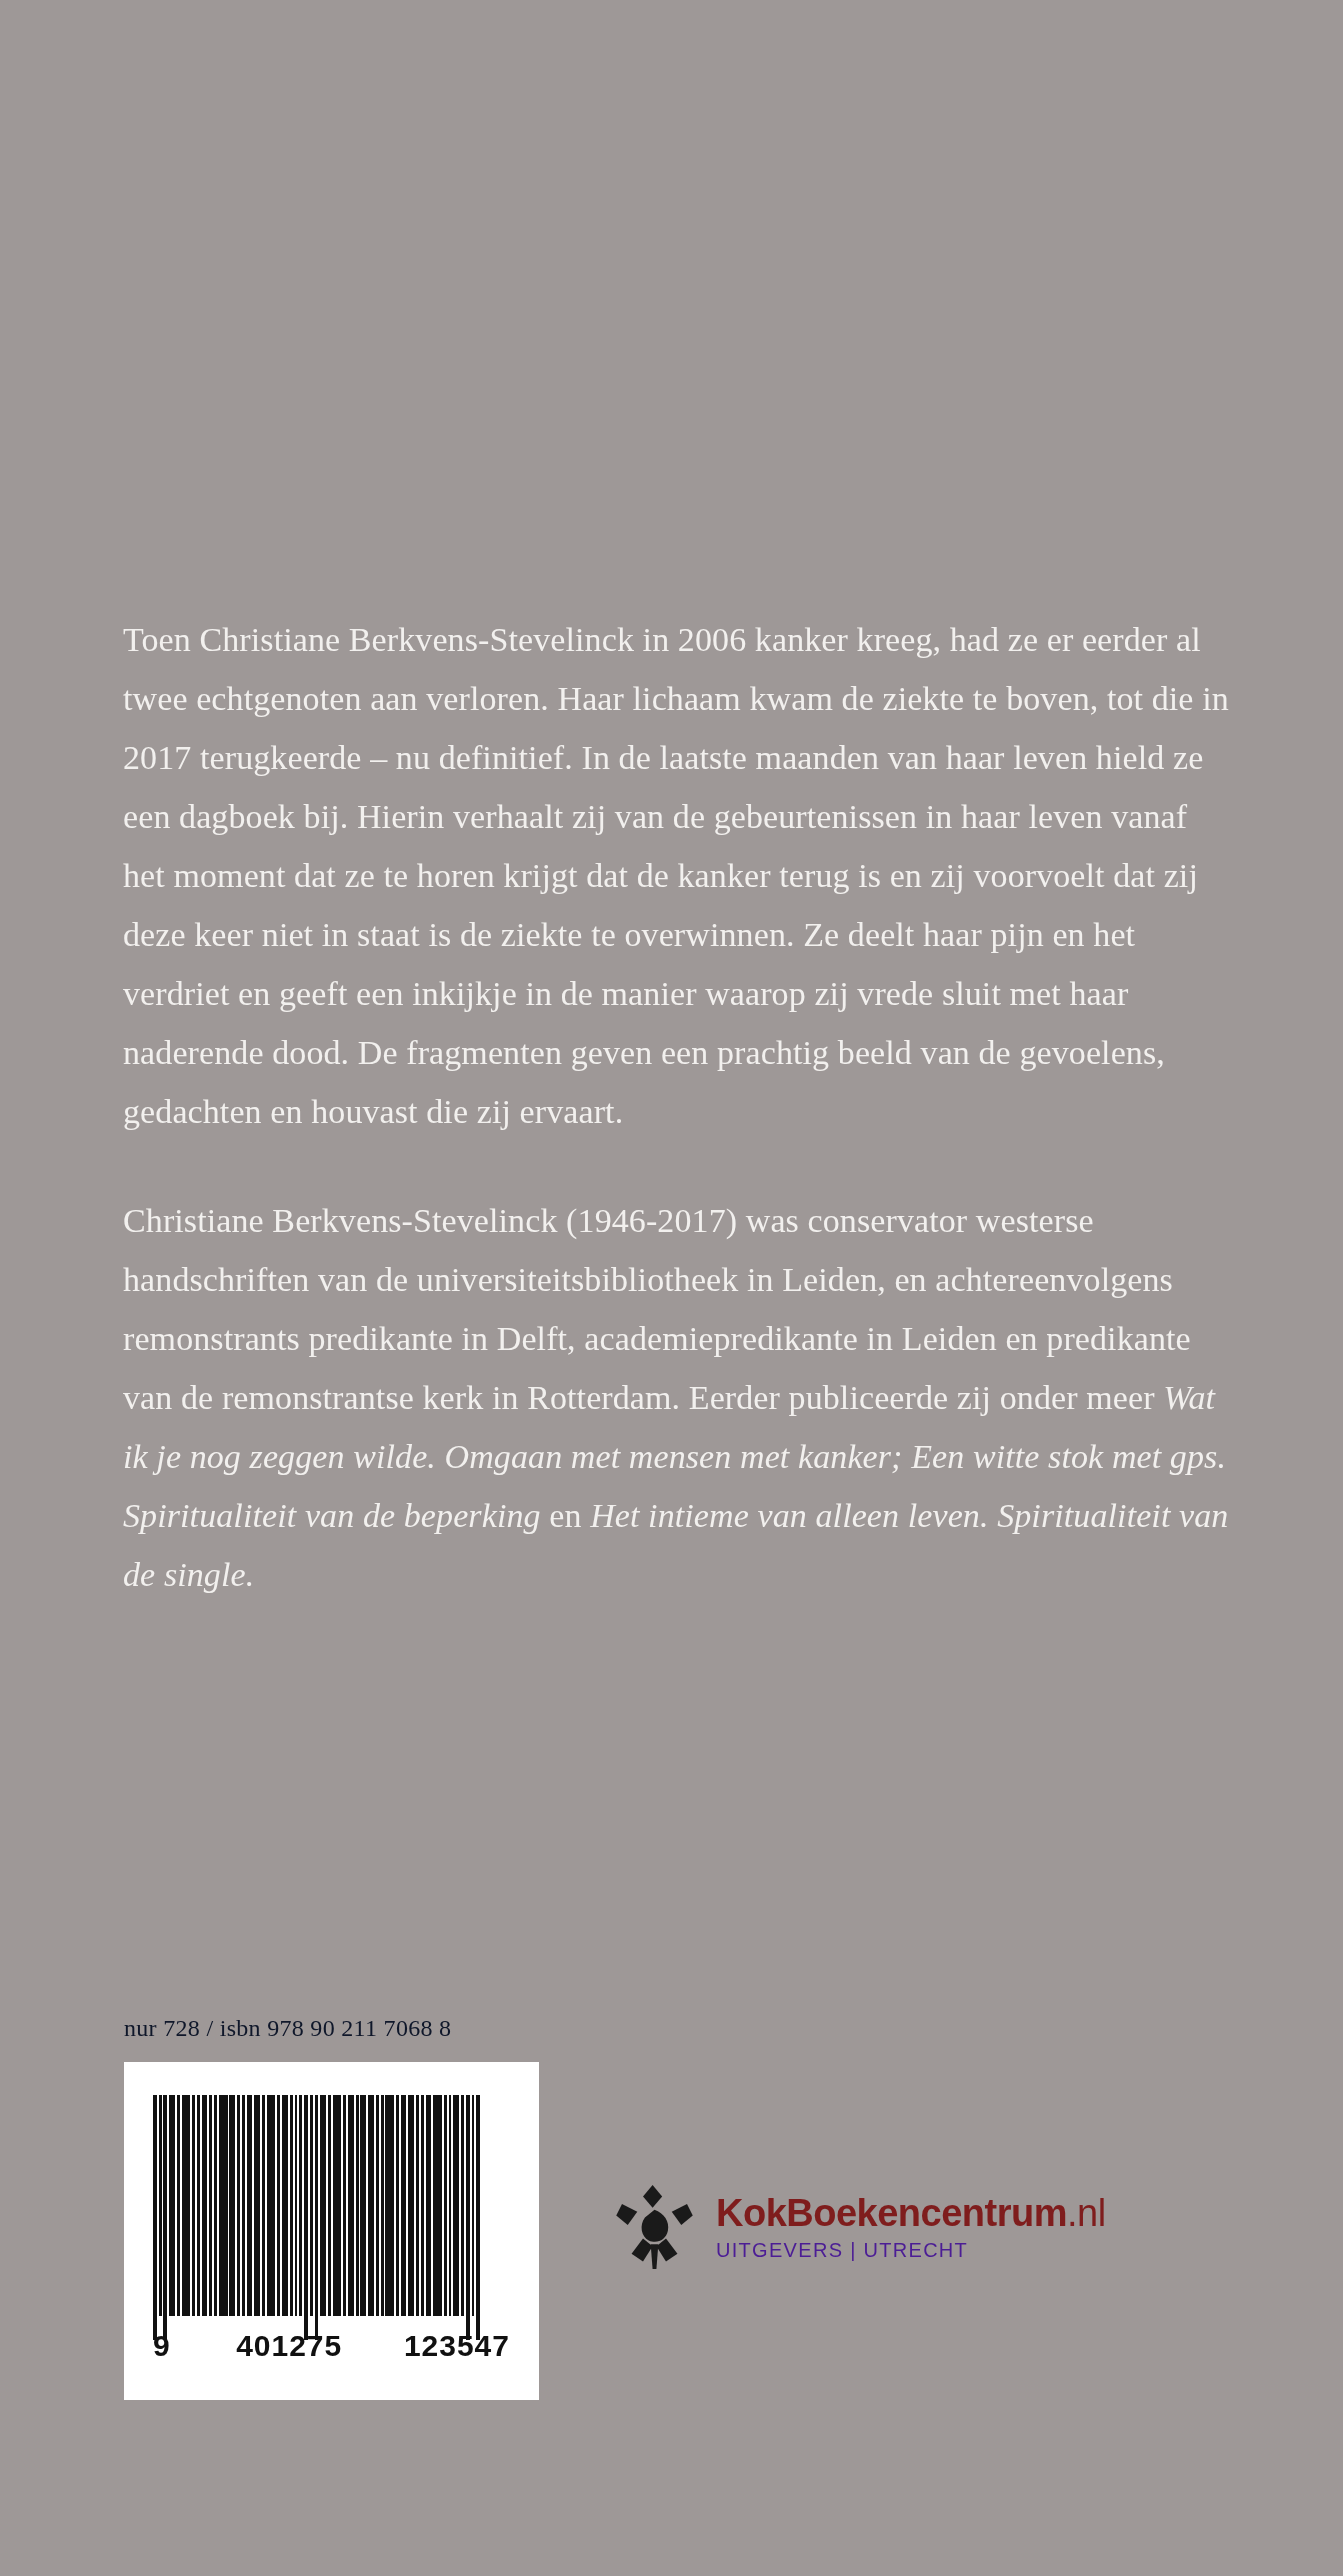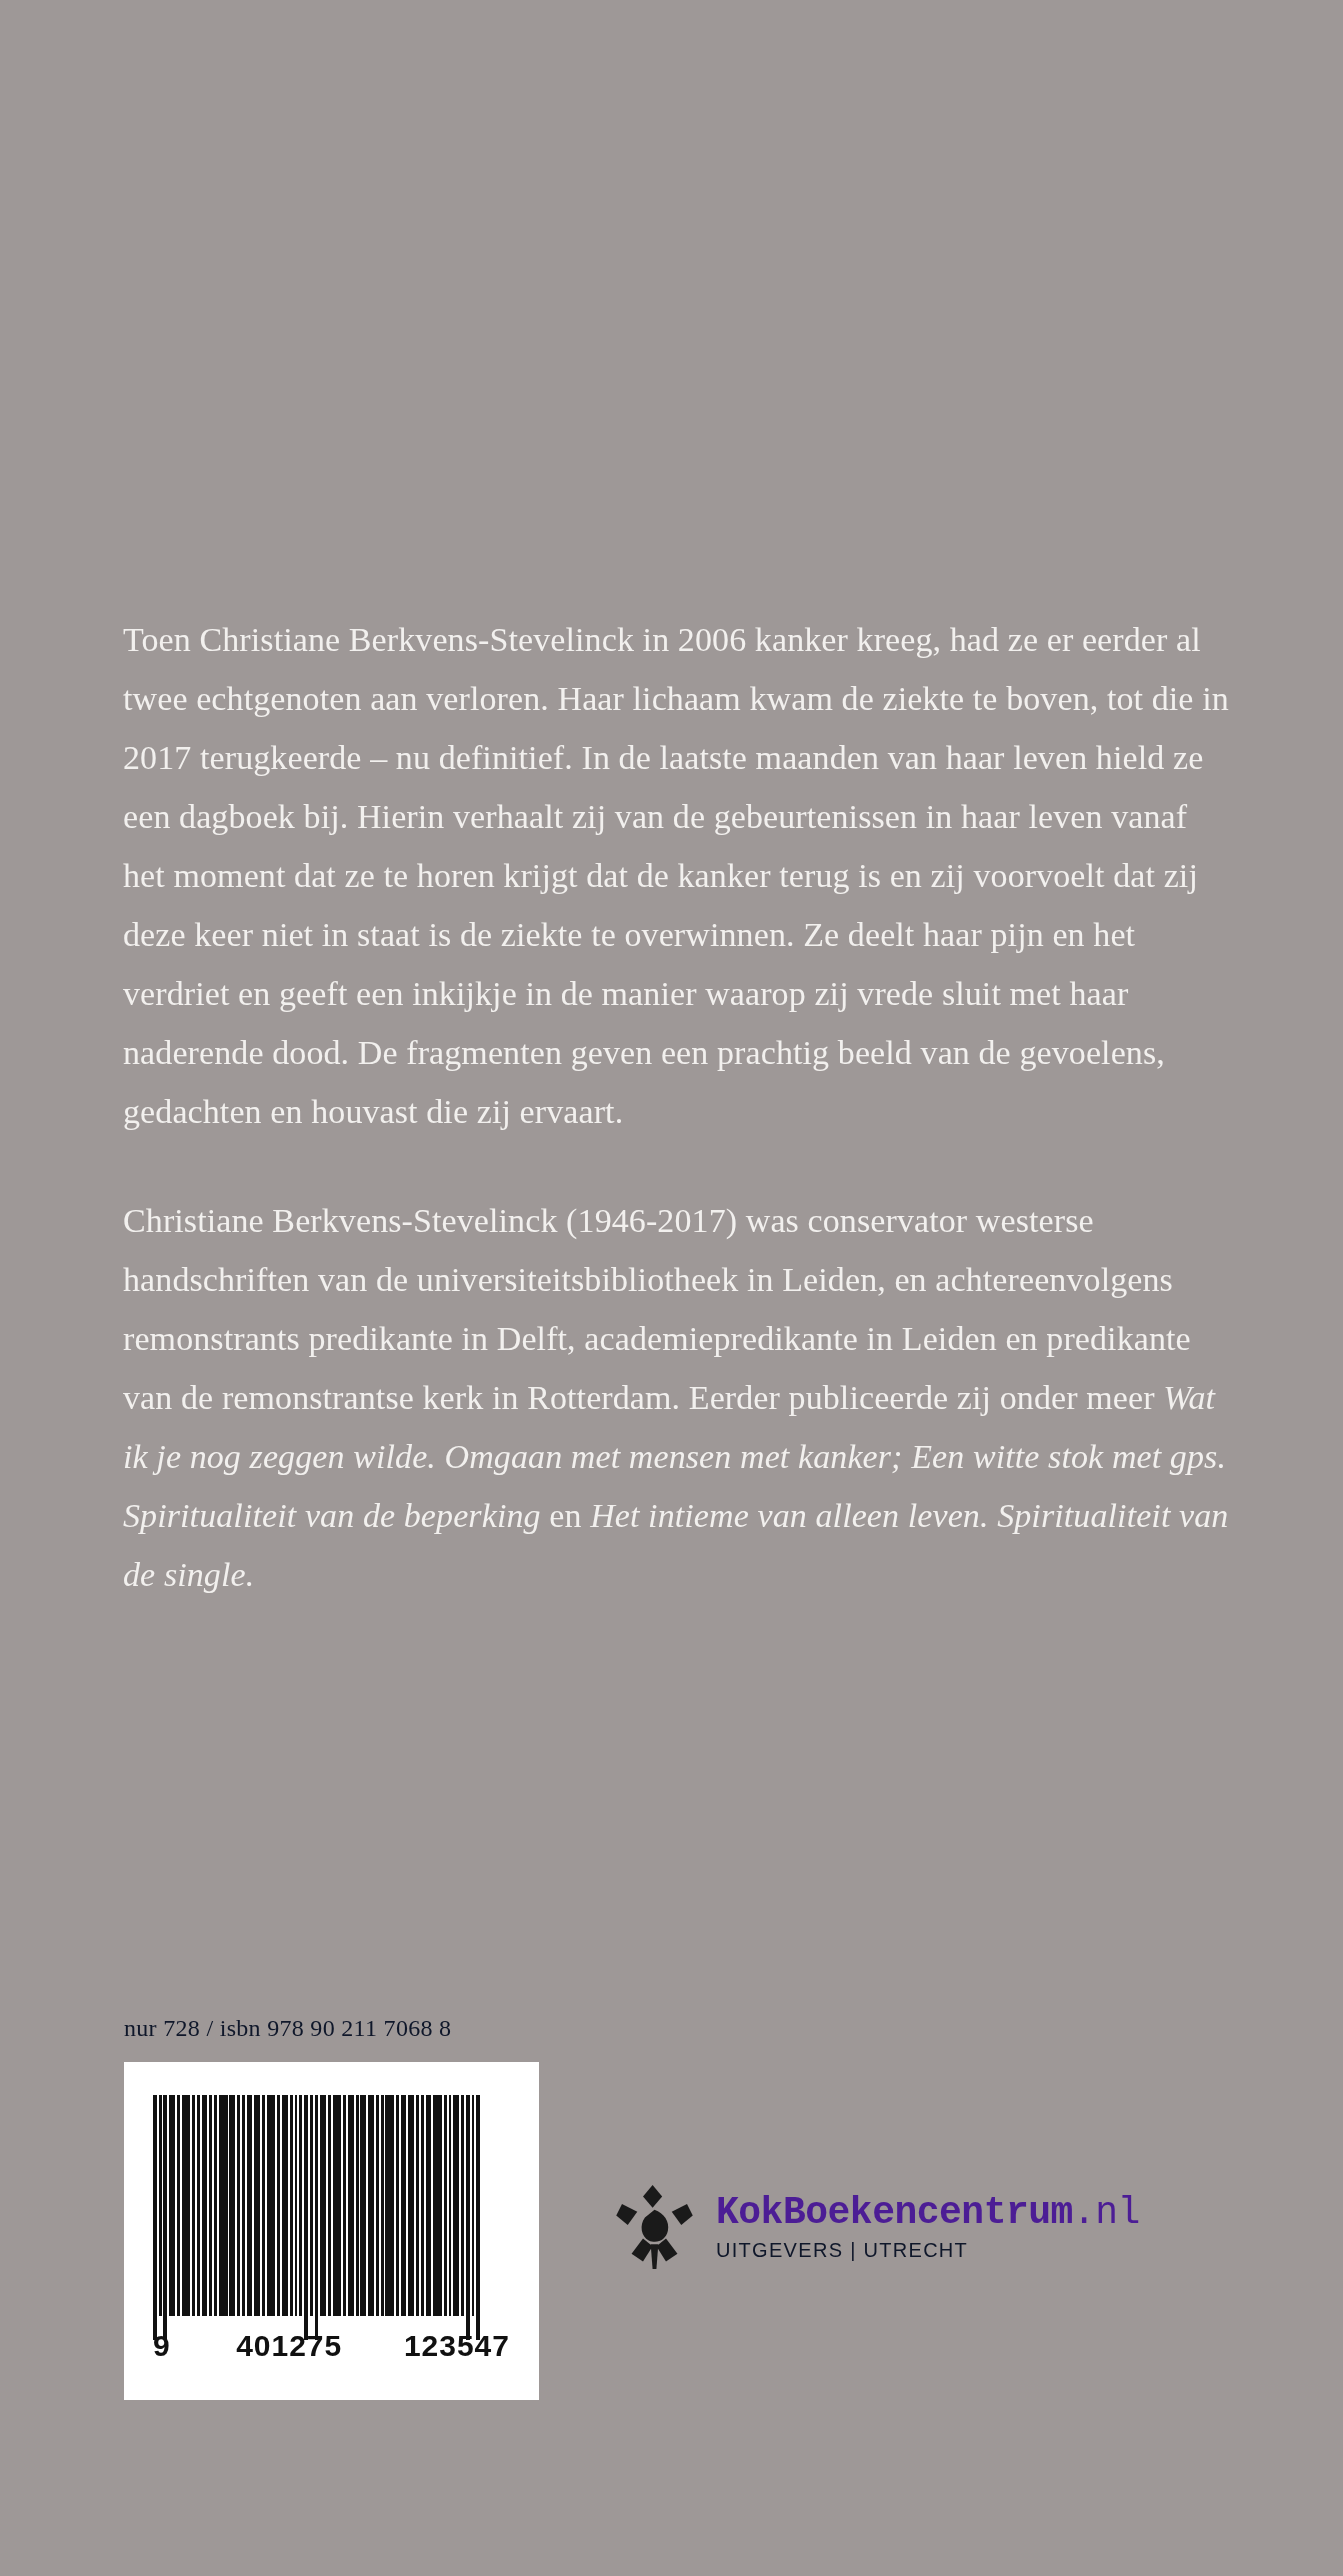--- a/index.html
+++ b/index.html
@@ -101,30 +101,30 @@
     height: 88px;
     position: relative;
     margin-right: 21px;
   }
   .pub-text {
     display: flex;
     flex-direction: column;
     justify-content: center;
   }
   .pub-name {
-    color: #4c1d95;
-    font-family: Liberation Mono, monospace;
+    color: #7f1d1d;
+    font-family: Liberation Sans, sans-serif;
     font-size: 38px;
     font-weight: 700;
     letter-spacing: -0.5px;
     line-height: 1;
   }
   .pub-name .suffix { font-weight: 400; }
   .pub-sub {
-    color: #0f172a;
+    color: #4c1d95;
     font-family: "Liberation Sans", sans-serif;
     font-size: 20px;
     letter-spacing: 1.3px;
     margin-top: 7.7px;
     line-height: 1;
   }
 </style>
 </head>
 <body>
 

